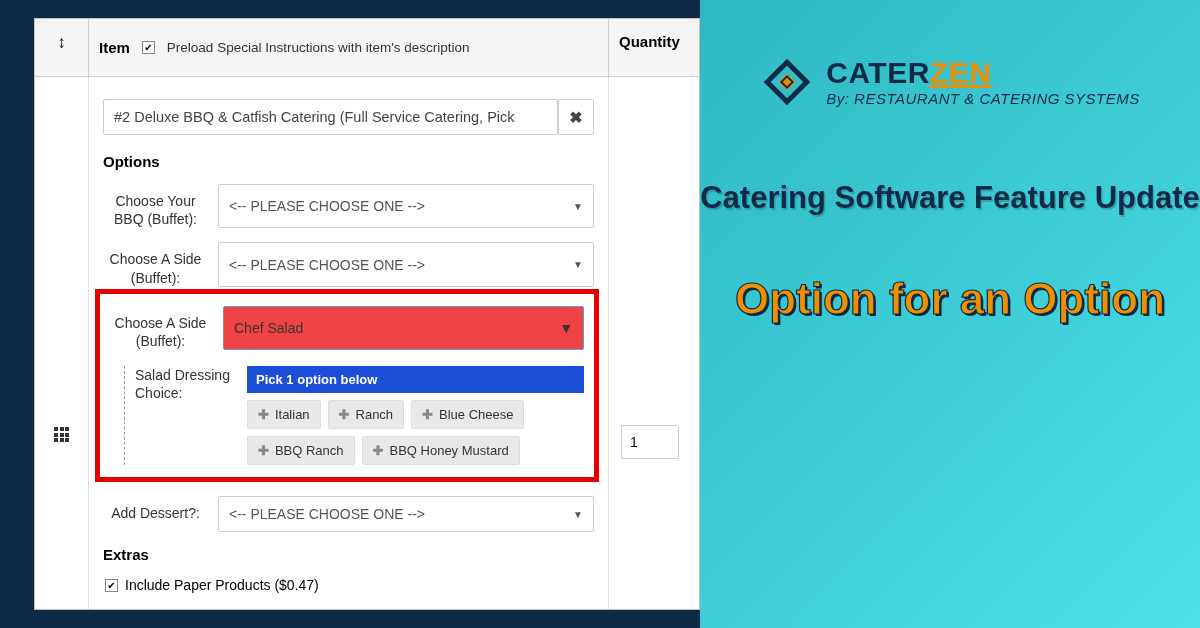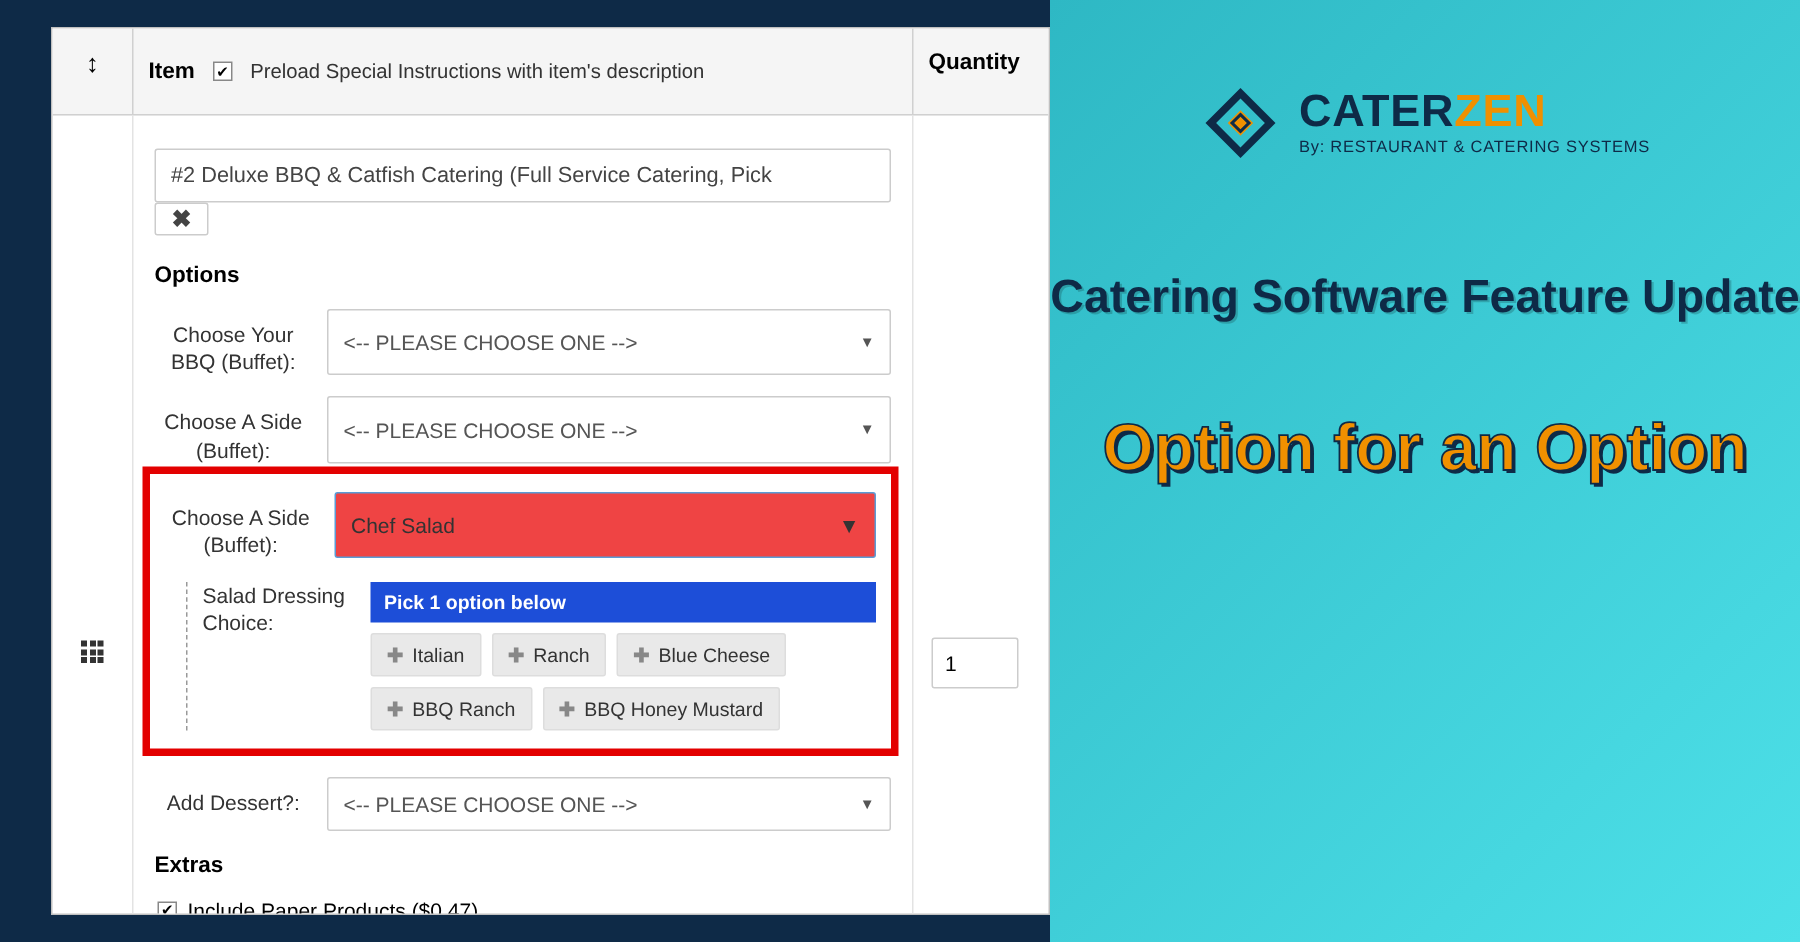--- a/index.html
+++ b/index.html
@@ -97,21 +97,21 @@
   flex: 1;
   padding: 22px 14px 10px 14px;
   border-right: 1px solid #e3e3e3;
   position: relative;
 }
 .ss-body-right {
   width: 90px;
   padding: 22px 12px;
   position: relative;
 }
-.item-row { display: flex; gap: 0; margin-bottom: 18px; flex-direction: column; }
+.item-row { display: flex; gap: 0; margin-bottom: 18px; }
 .item-input {
   flex: 1;
   border: 1px solid #ccc;
   background: #fff;
   padding: 9px 10px;
   font-size: 14.5px;
   color: #444;
   border-radius: 2px;
 }
 .item-x {
@@ -205,22 +205,22 @@
 
 .logo-wrap { display: flex; align-items: center; gap: 12px; margin-bottom: 70px; }
 .logo-diamond {
   width: 54px; height: 54px;
   position: relative;
 }
 .logo-diamond svg { width: 54px; height: 54px; }
 .logo-text { line-height: 1.05; }
 .logo-main { font-size: 30px; font-weight: bold; letter-spacing: 0.5px; }
 .logo-main .c1 { color: #0e2a47; }
-.logo-main .c2 { color: #f09000; }
-.logo-sub { font-size: 11px; color: #0e2a47; letter-spacing: 0.5px; margin-top: 3px; }
+.logo-main .c2 { color: #f09000; text-decoration: underline; }
+.logo-sub { font-size: 15px; color: #0e2a47; letter-spacing: 0.5px; margin-top: 3px; font-style: italic; }
 .headline1 {
   font-size: 31px;
   font-weight: 900;
   color: #0e2a47;
   text-align: center;
   line-height: 1.25;
   font-family: "Arial Black", Arial, sans-serif;
   text-shadow: 1.5px 1.5px 0 rgba(0,0,0,0.18);
   margin-bottom: 55px;
 }

